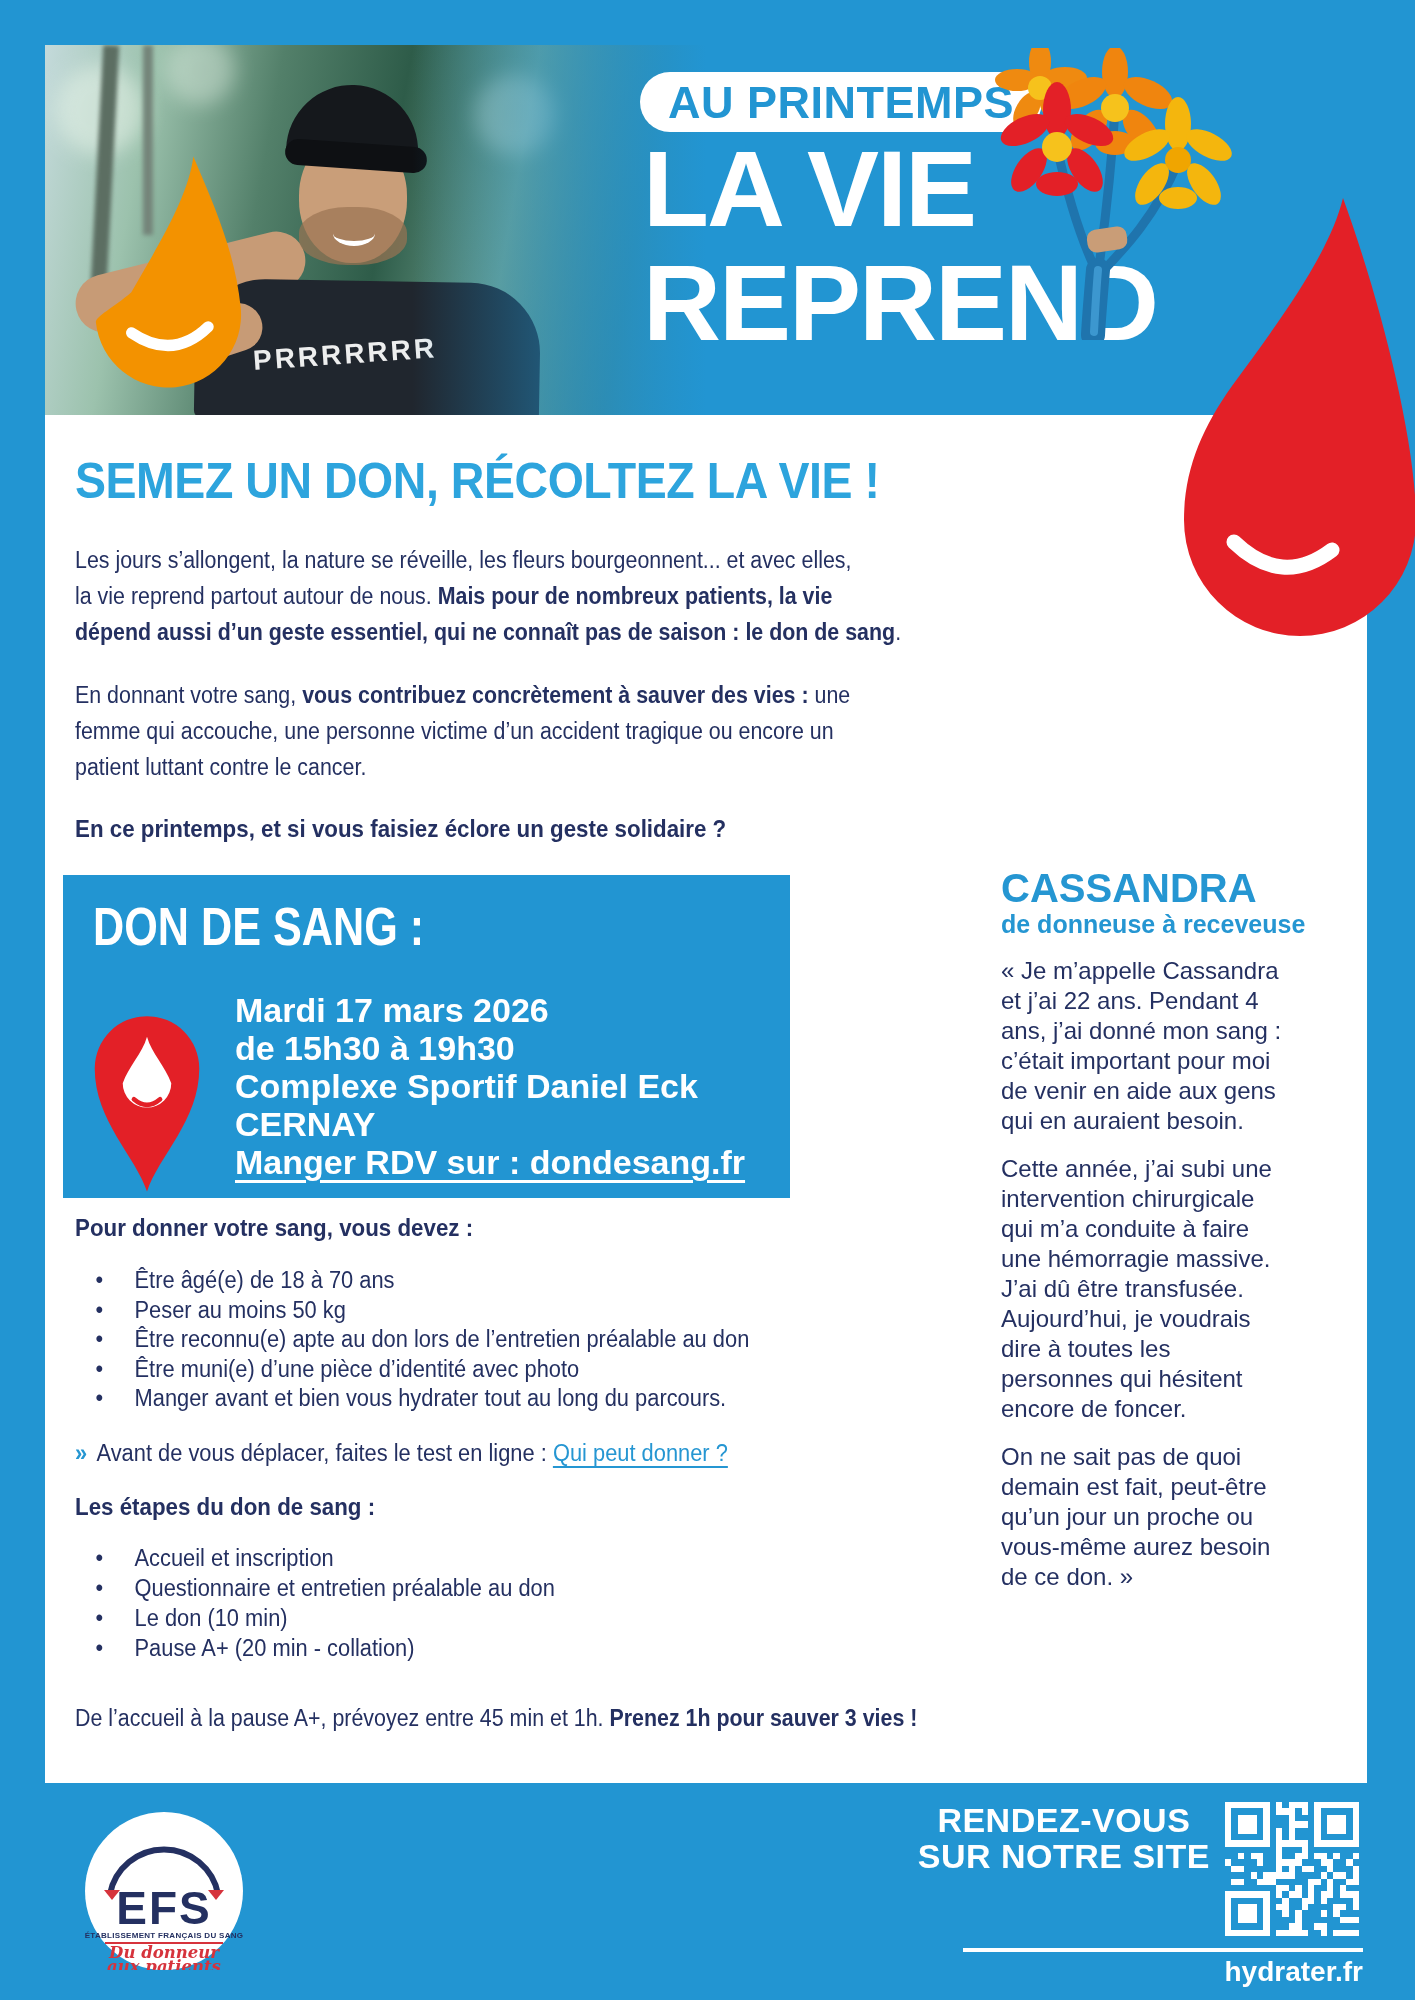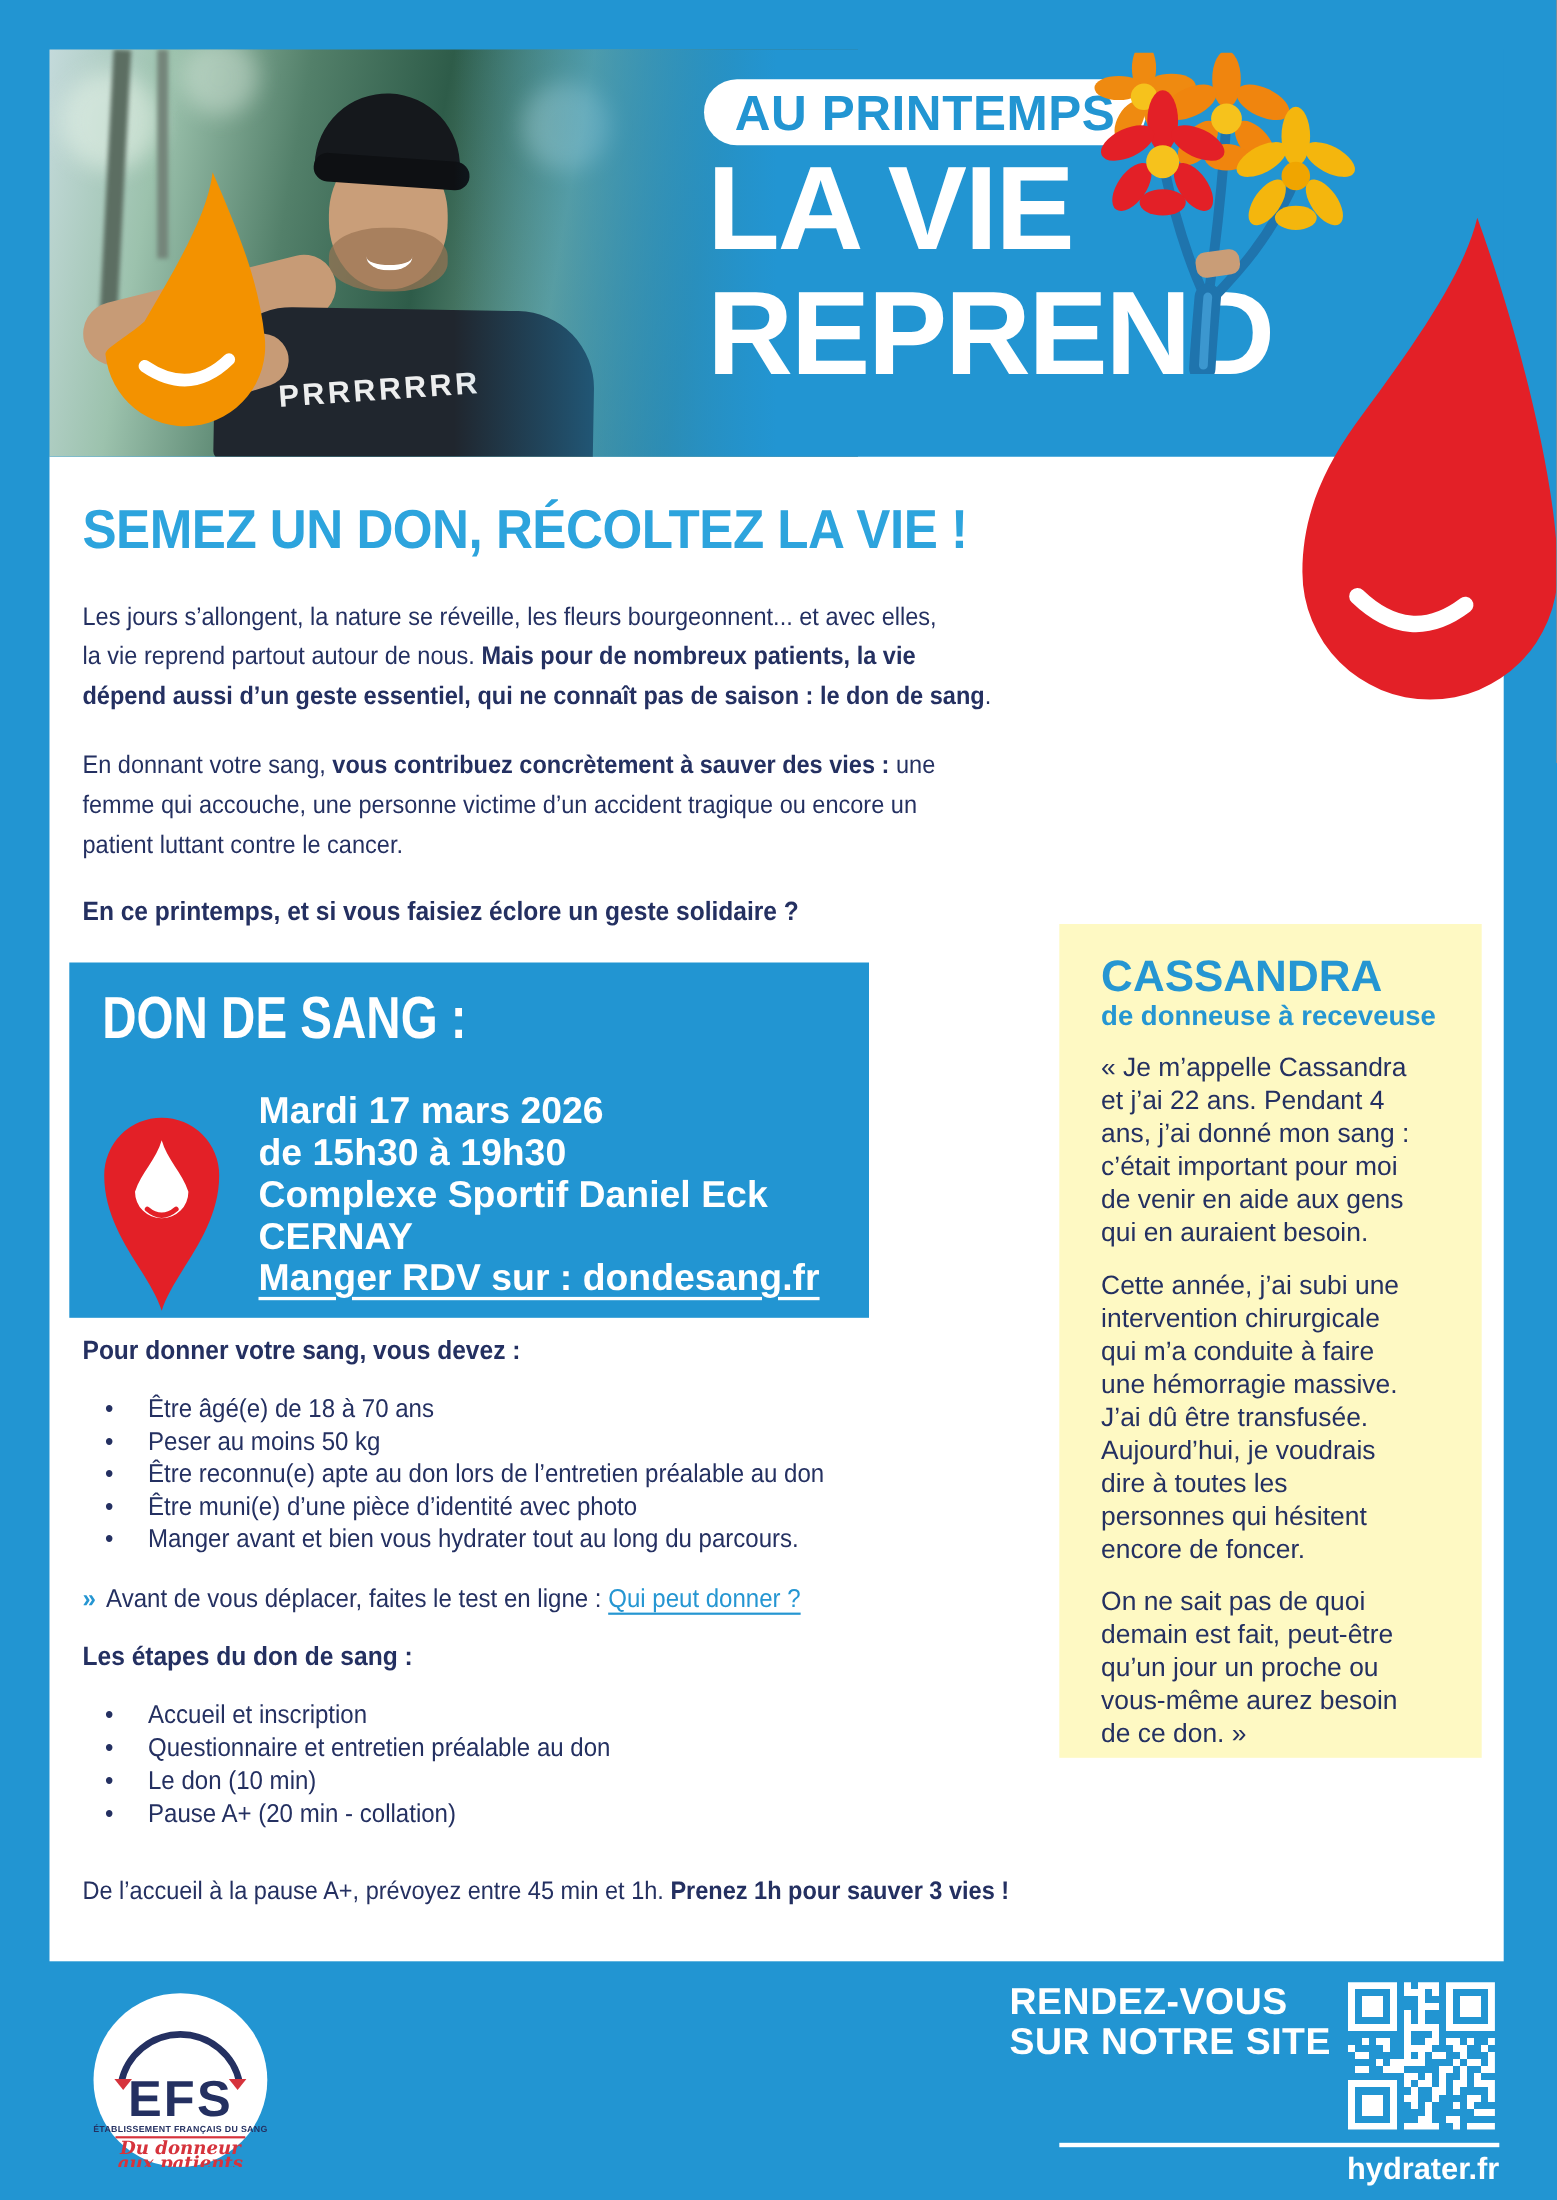--- a/index.html
+++ b/index.html
@@ -56,28 +56,28 @@
 
   
   .evbox{position:absolute;left:63px;top:875px;width:727px;height:323px;background:#2295d2;z-index:3;color:#fff;}
   .ev-title{position:absolute;left:30px;top:20px;font-weight:bold;font-size:54px;letter-spacing:0;
             transform:scaleX(0.8);transform-origin:0 0;white-space:nowrap;}
   .ev-pin{position:absolute;left:28px;top:132px;}
   .ev-lines{position:absolute;left:172px;top:116px;font-weight:bold;font-size:34px;line-height:38px;}
   .ev-link{text-decoration:underline;text-decoration-thickness:3px;text-underline-offset:6px;cursor:pointer;}
 
   
-  .sidebar{position:absolute;left:963px;top:840px;width:384px;height:758px;background:#fef9c3;z-index:3;box-sizing:border-box;padding:26px 26px 0 38px;}
+  .sidebar{position:absolute;left:963px;top:840px;width:384px;height:758px;background:#ffffff;z-index:3;box-sizing:border-box;padding:26px 26px 0 38px;}
   .sb-name{margin:0;color:#2596d2;font-weight:bold;font-size:40px;line-height:44px;}
   .sb-sub{margin:0;color:#2596d2;font-weight:bold;font-size:25px;line-height:28px;}
   .sb-p{margin:18px 0 0;color:#243061;font-size:24px;line-height:30px;white-space:pre-line;}
 
   
   .efs{position:absolute;left:85px;top:1812px;width:158px;height:158px;background:#fff;border-radius:50%;z-index:3;}
-  .cta{position:absolute;right:205px;top:1802px;text-align:left;color:#fff;font-weight:bold;font-size:34px;line-height:36px;letter-spacing:.5px;z-index:3;margin-left:45px;}
+  .cta{position:absolute;right:205px;top:1802px;text-align:center;color:#fff;font-weight:bold;font-size:34px;line-height:36px;letter-spacing:.5px;z-index:3;margin-left:45px;}
   .qr{position:absolute;left:1225px;top:1802px;width:134px;height:134px;z-index:3;}
   .divider{position:absolute;left:963px;top:1948px;width:400px;height:4px;background:#fff;z-index:3;}
   .site{position:absolute;right:52px;top:1956px;color:#fff;font-weight:bold;font-size:28px;z-index:3;}
 </style>
 </head>
 <body>
 
 <div class="page">
 
   <div class="header">

